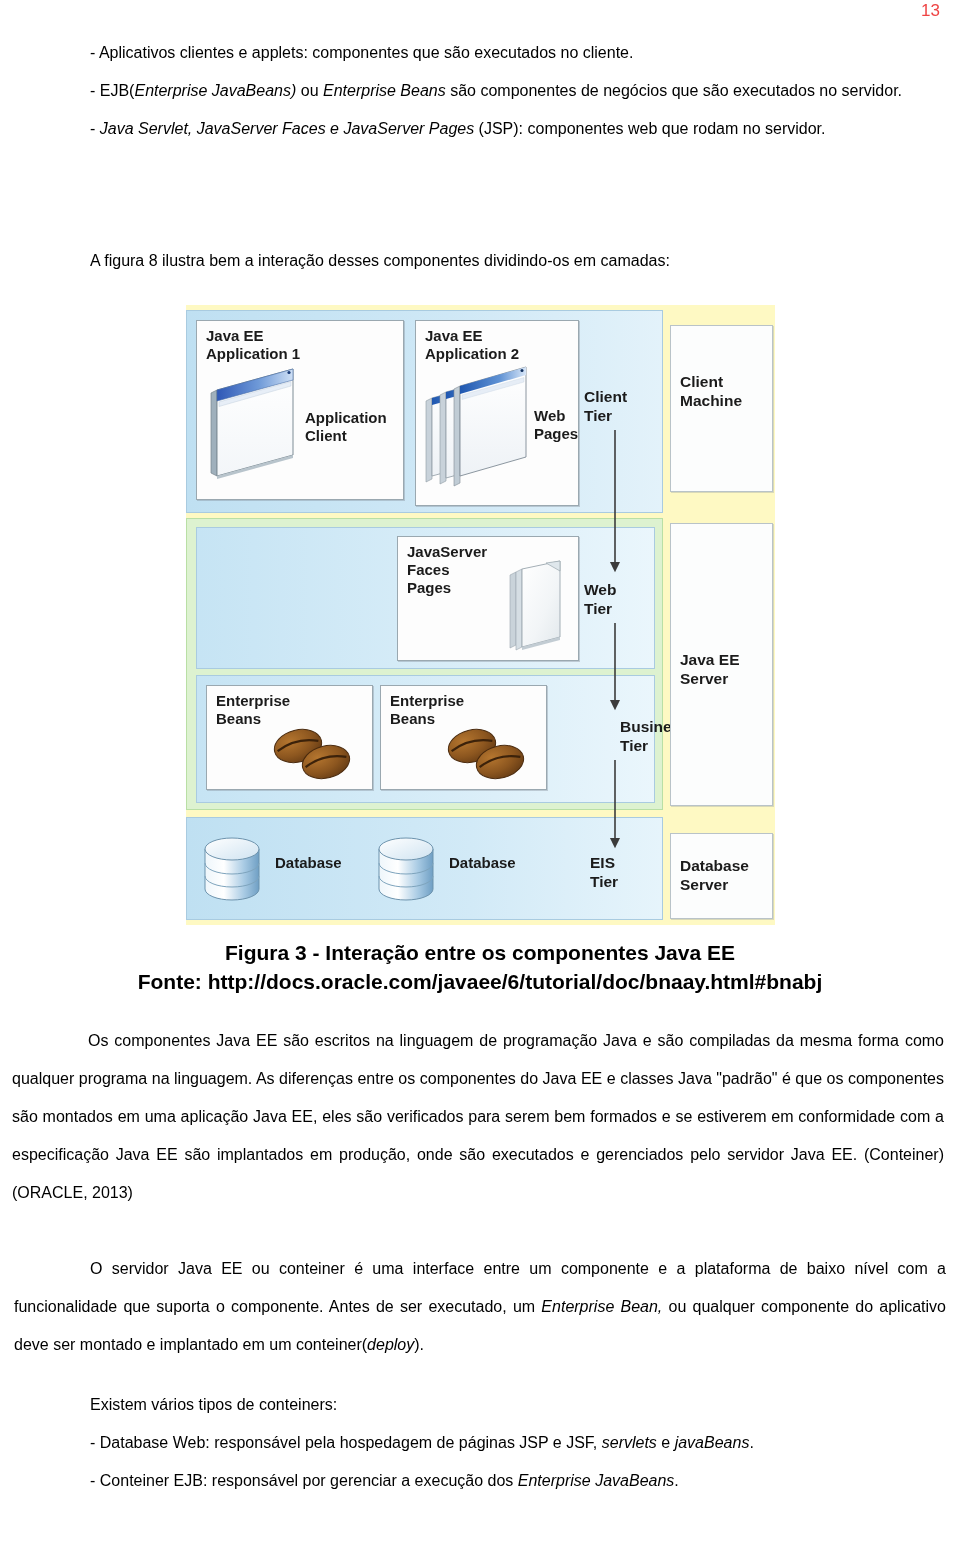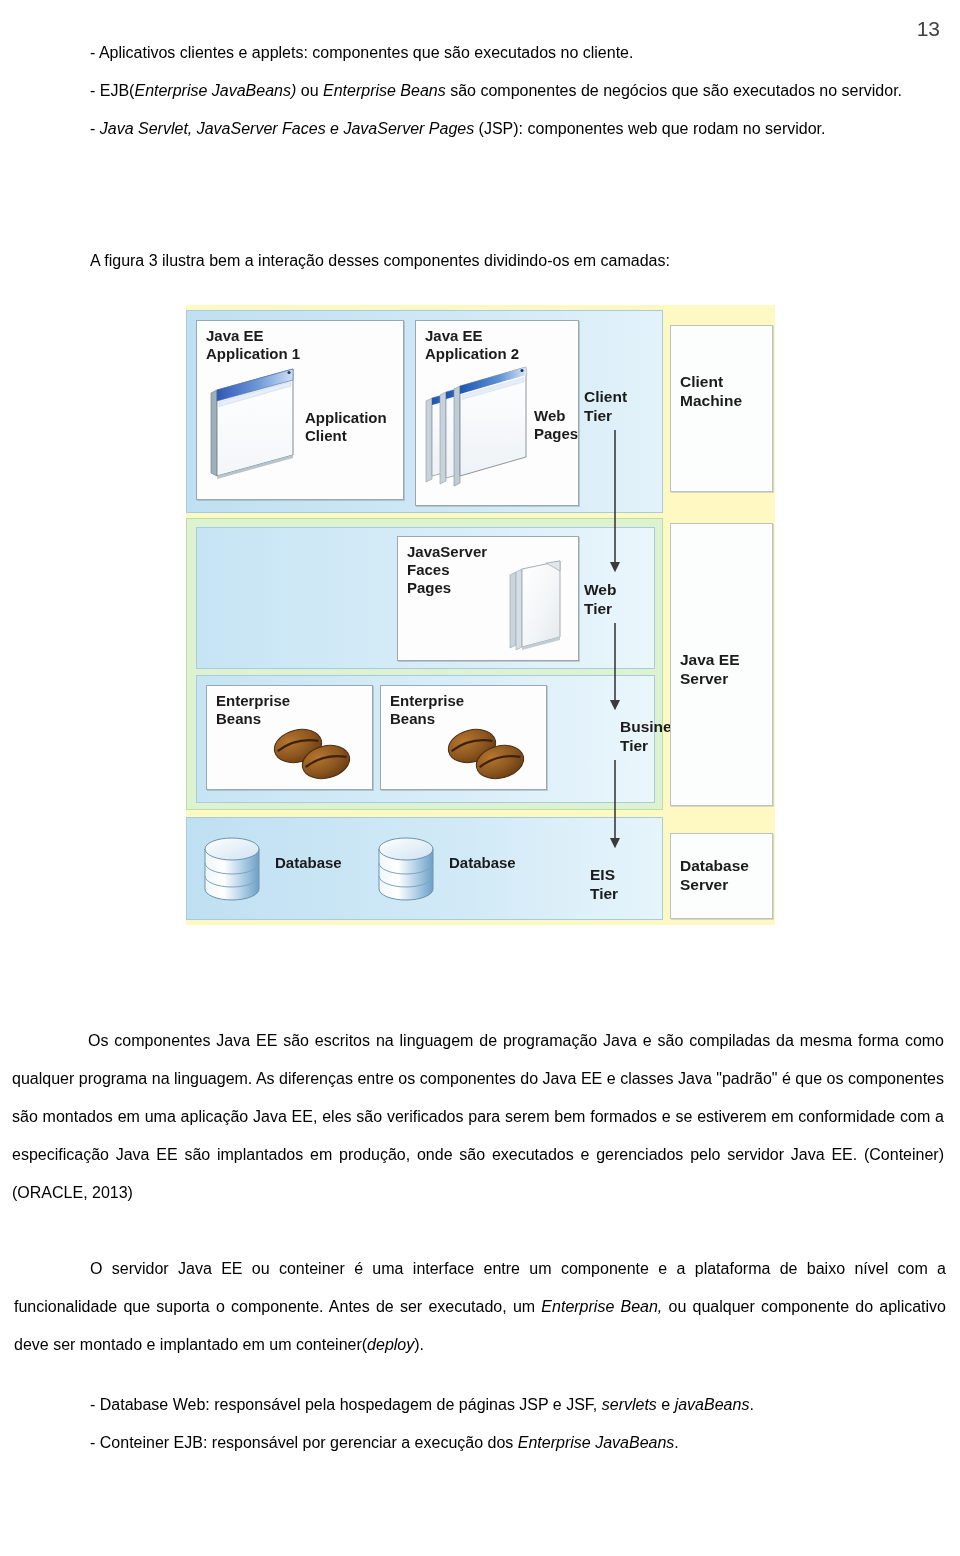--- a/index.html
+++ b/index.html
@@ -20,25 +20,25 @@
   .page {
     position: relative;
     width: 960px;
     height: 1556px;
     box-sizing: border-box;
     padding: 0 14px;
   }
 
   .page-number {
     position: absolute;
-    top: 18px;
+    top: 2px;
     right: 20px;
-    font-size: 21px;
+    font-size: 17px;
     line-height: 1;
-    color: #404040;
+    color: #ef4444;
   }
 
   .body-text {
     font-size: 16px;
     line-height: 38px;
     text-align: justify;
     text-justify: inter-word;
     color: #000;
     margin: 0;
     padding: 0;
@@ -257,21 +257,21 @@
 
   <div class="page-number">13</div>
 
   <div class="block-top">
     <p class="body-text indent"><span>- Aplicativos clientes e applets: componentes que são executados no cliente.</span></p>
     <p class="body-text indent"><span>- EJB(</span><span class="it">Enterprise JavaBeans)</span><span> ou </span><span class="it">Enterprise Beans</span><span> são componentes de negócios que são executados no servidor.</span></p>
     <p class="body-text indent"><span>- </span><span class="it">Java Servlet, JavaServer Faces e JavaServer Pages</span><span> (JSP): componentes web que rodam no servidor.</span></p>
   </div>
 
   <div class="block-fig-intro">
-    <p class="body-text indent">A figura 3 ilustra bem a interação desses componentes dividindo-os em camadas:</p>
+    <p class="body-text indent">A figura 8 ilustra bem a interação desses componentes dividindo-os em camadas:</p>
   </div>
 
   <div class="figure-wrap">
     <div class="diagram">
 
       <div class="band band-client">
         <div class="comp-box box-app1">
           <div class="comp-title">Java EE
 Application 1</div>
           <div class="icon ico-appclient">
@@ -440,21 +440,21 @@
         </div>
         <div class="comp-label" style="left:262px; top:36px;">Database</div>
       </div>
 
       <div class="tier-label" style="left:398px; top:82px;">Client
 Tier</div>
       <div class="tier-label" style="left:398px; top:275px;">Web
 Tier</div>
       <div class="tier-label" style="left:392px; top:412px;margin-left:42px;">Business
 Tier</div>
-      <div class="tier-label" style="left:404px; top:560px;">EIS
+      <div class="tier-label" style="left:404px; top:548px;">EIS
 Tier</div>
 
       <svg class="arrow-svg" viewBox="0 0 589 620">
         <defs>
           <marker id="arrHead" markerWidth="7" markerHeight="7" refX="3.2" refY="3.2" orient="auto">
             <path d="M0,0 L6.5,3.2 L0,6.4 z" fill="#3b3b3b"></path>
           </marker>
         </defs>
         <line x1="429" y1="125" x2="429" y2="262" stroke="#3b3b3b" stroke-width="1.6" marker-end="url(#arrHead)"></line>
         <line x1="429" y1="318" x2="429" y2="400" stroke="#3b3b3b" stroke-width="1.6" marker-end="url(#arrHead)"></line>
@@ -470,27 +470,32 @@
 Server</div>
       </div>
       <div class="machine-box m-database">
         <div class="machine-label">Database
 Server</div>
       </div>
 
     </div>
   </div>
 
+  <div class="caption">
+    <div>Figura 3 - Interação entre os componentes Java EE</div>
+    <div>Fonte: http://docs.oracle.com/javaee/6/tutorial/doc/bnaay.html#bnabj</div>
+  </div>
 
   <div class="block-mid">
     <p class="body-text indent">Os componentes Java EE são escritos na linguagem de programação Java e são compiladas da mesma forma como qualquer programa na linguagem. As diferenças entre os componentes do Java EE e classes Java "padrão" é que os componentes são montados em uma aplicação Java EE, eles são verificados para serem bem formados e se estiverem em conformidade com a especificação Java EE são implantados em produção, onde são executados e gerenciados pelo servidor Java EE. (Conteiner) (ORACLE, 2013)</p>
   </div>
 
   <div class="block-bot">
     <p class="body-text indent"><span>O servidor Java EE ou conteiner é uma interface entre um componente e a plataforma de baixo nível com a funcionalidade que suporta o componente. Antes de ser executado, um </span><span class="it">Enterprise Bean,</span><span> ou qualquer componente do aplicativo deve ser montado e implantado em um conteiner(</span><span class="it">deploy</span><span>).</span></p>
   </div>
 
   <div class="block-last">
+    <p class="body-text indent">Existem vários tipos de conteiners:</p>
     <p class="body-text indent"><span>- Database Web: responsável pela hospedagem de páginas JSP e JSF, </span><span class="it">servlets</span><span> e </span><span class="it">javaBeans</span><span>.</span></p>
     <p class="body-text indent"><span>- Conteiner EJB: responsável por gerenciar a execução dos </span><span class="it">Enterprise JavaBeans</span><span>.</span></p>
   </div>
 
 </div>
 
 </body></html>

